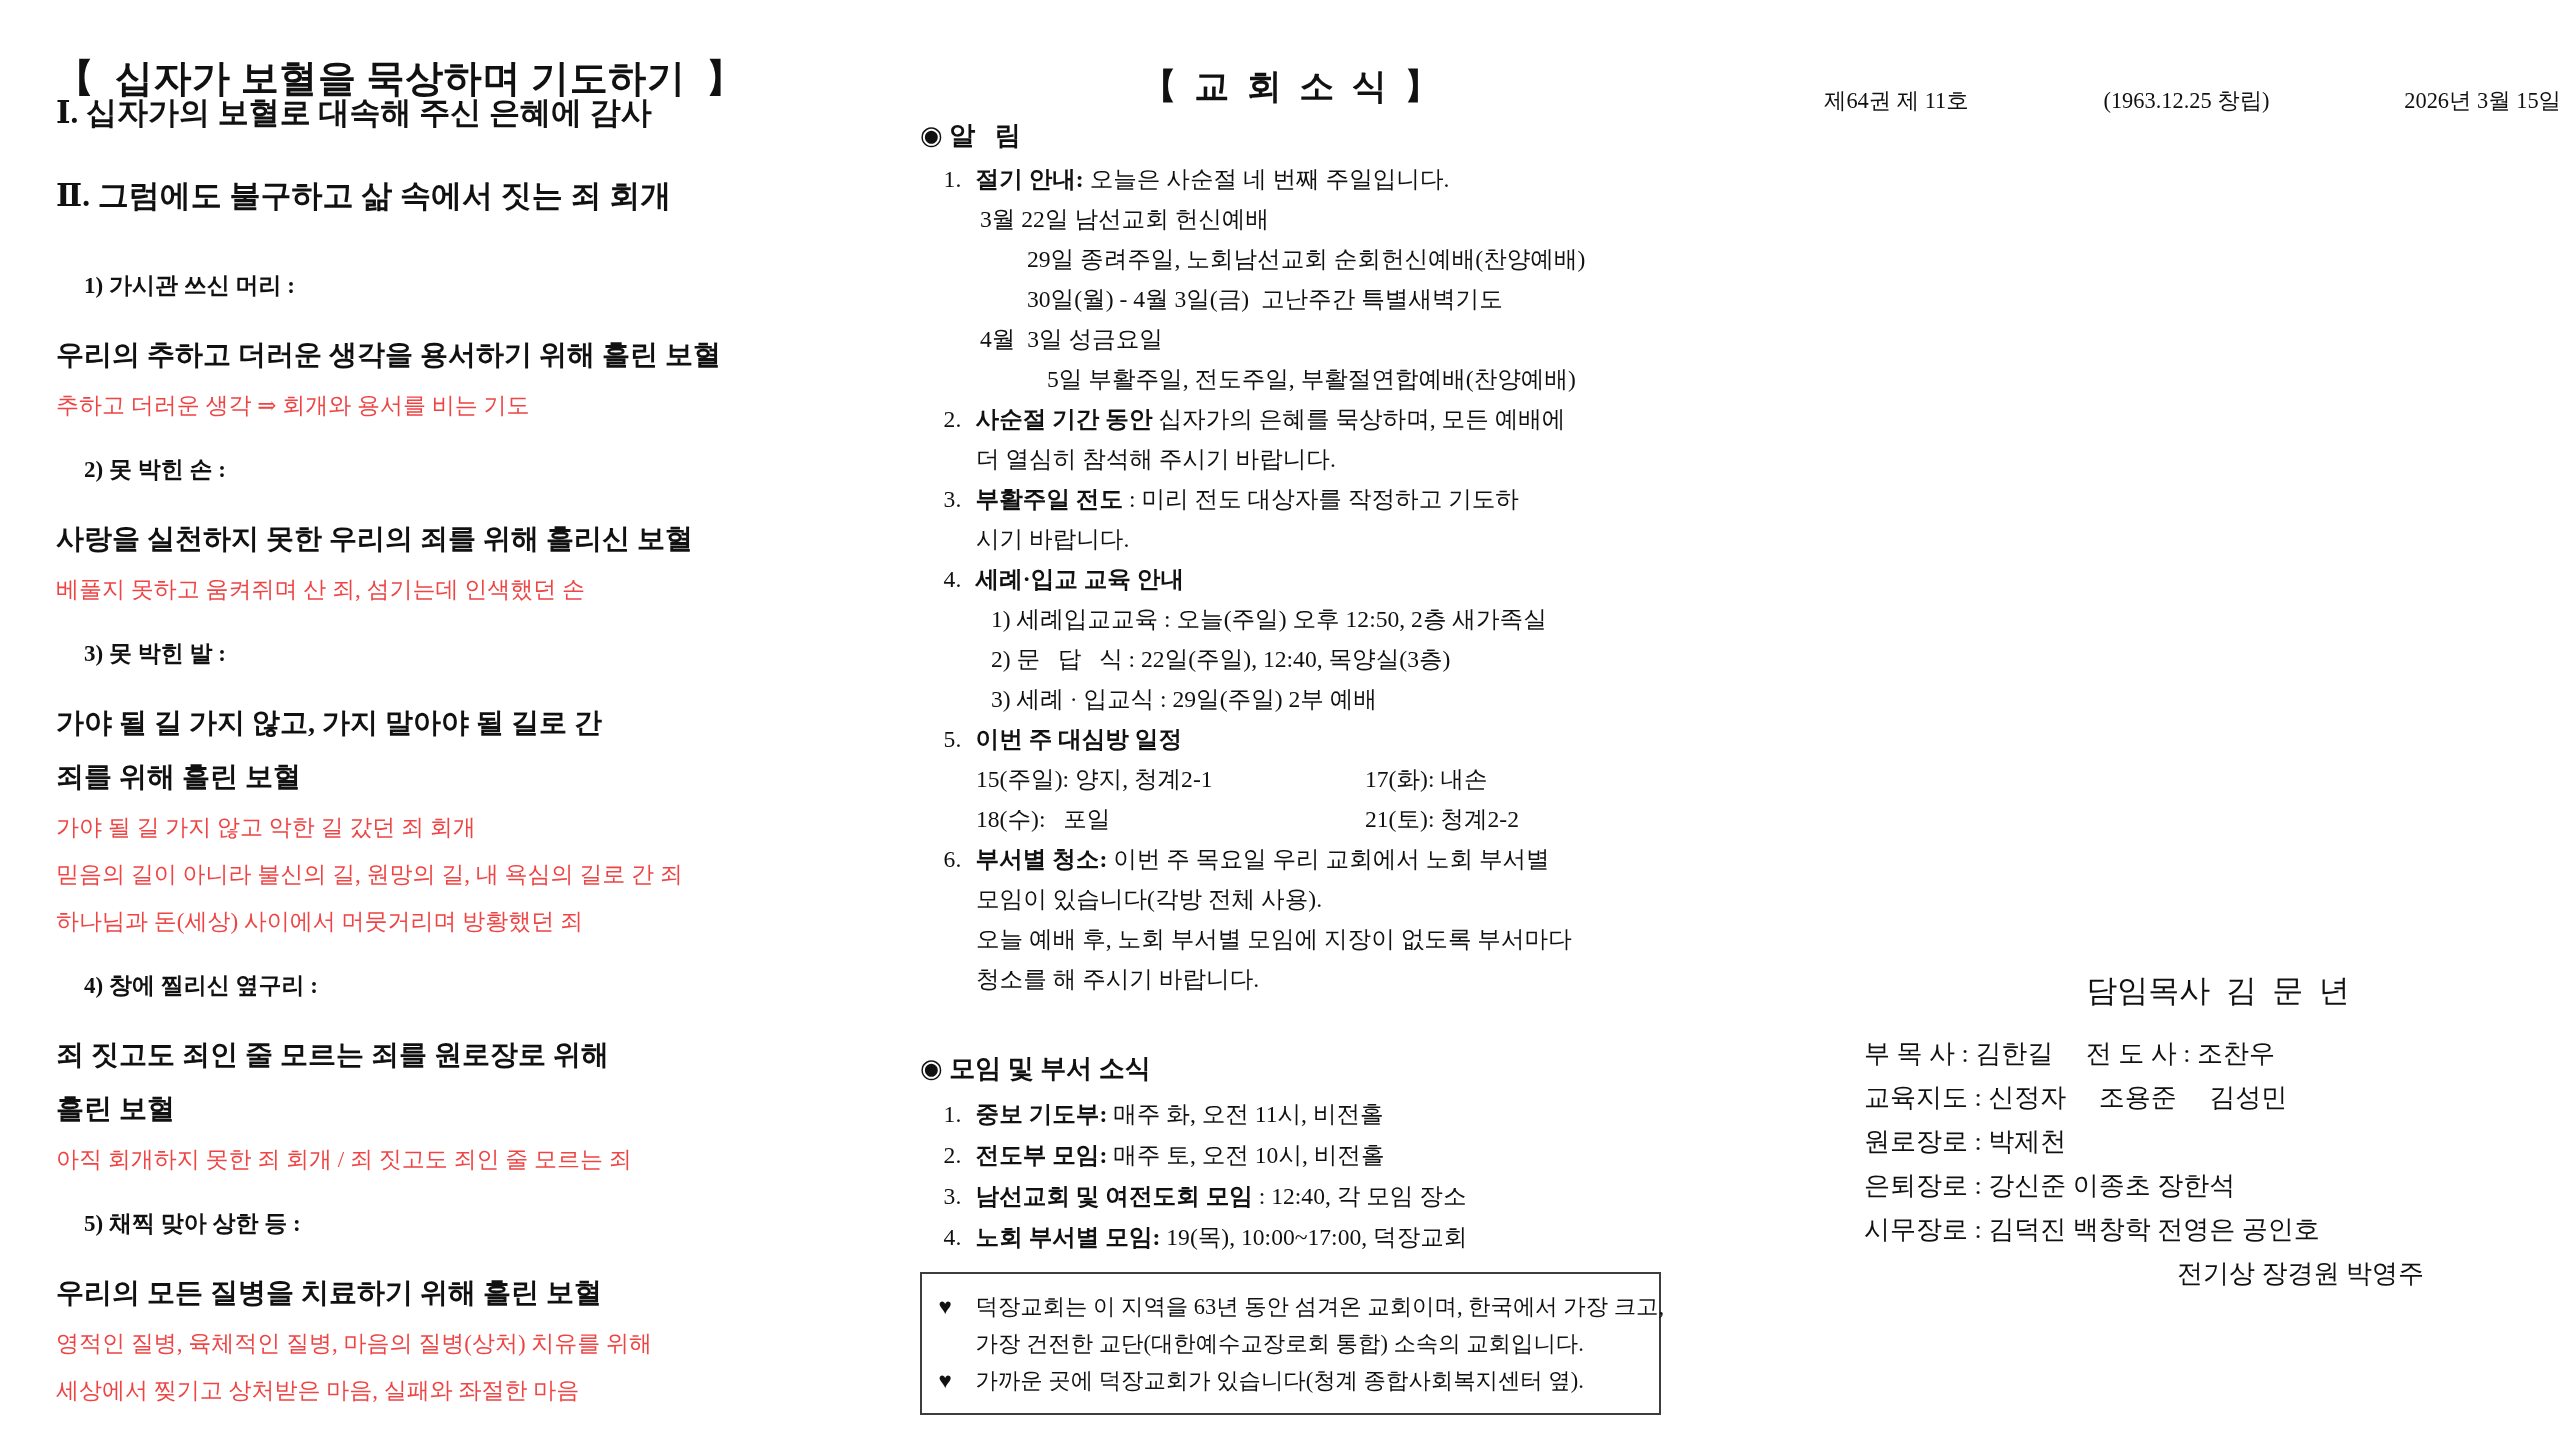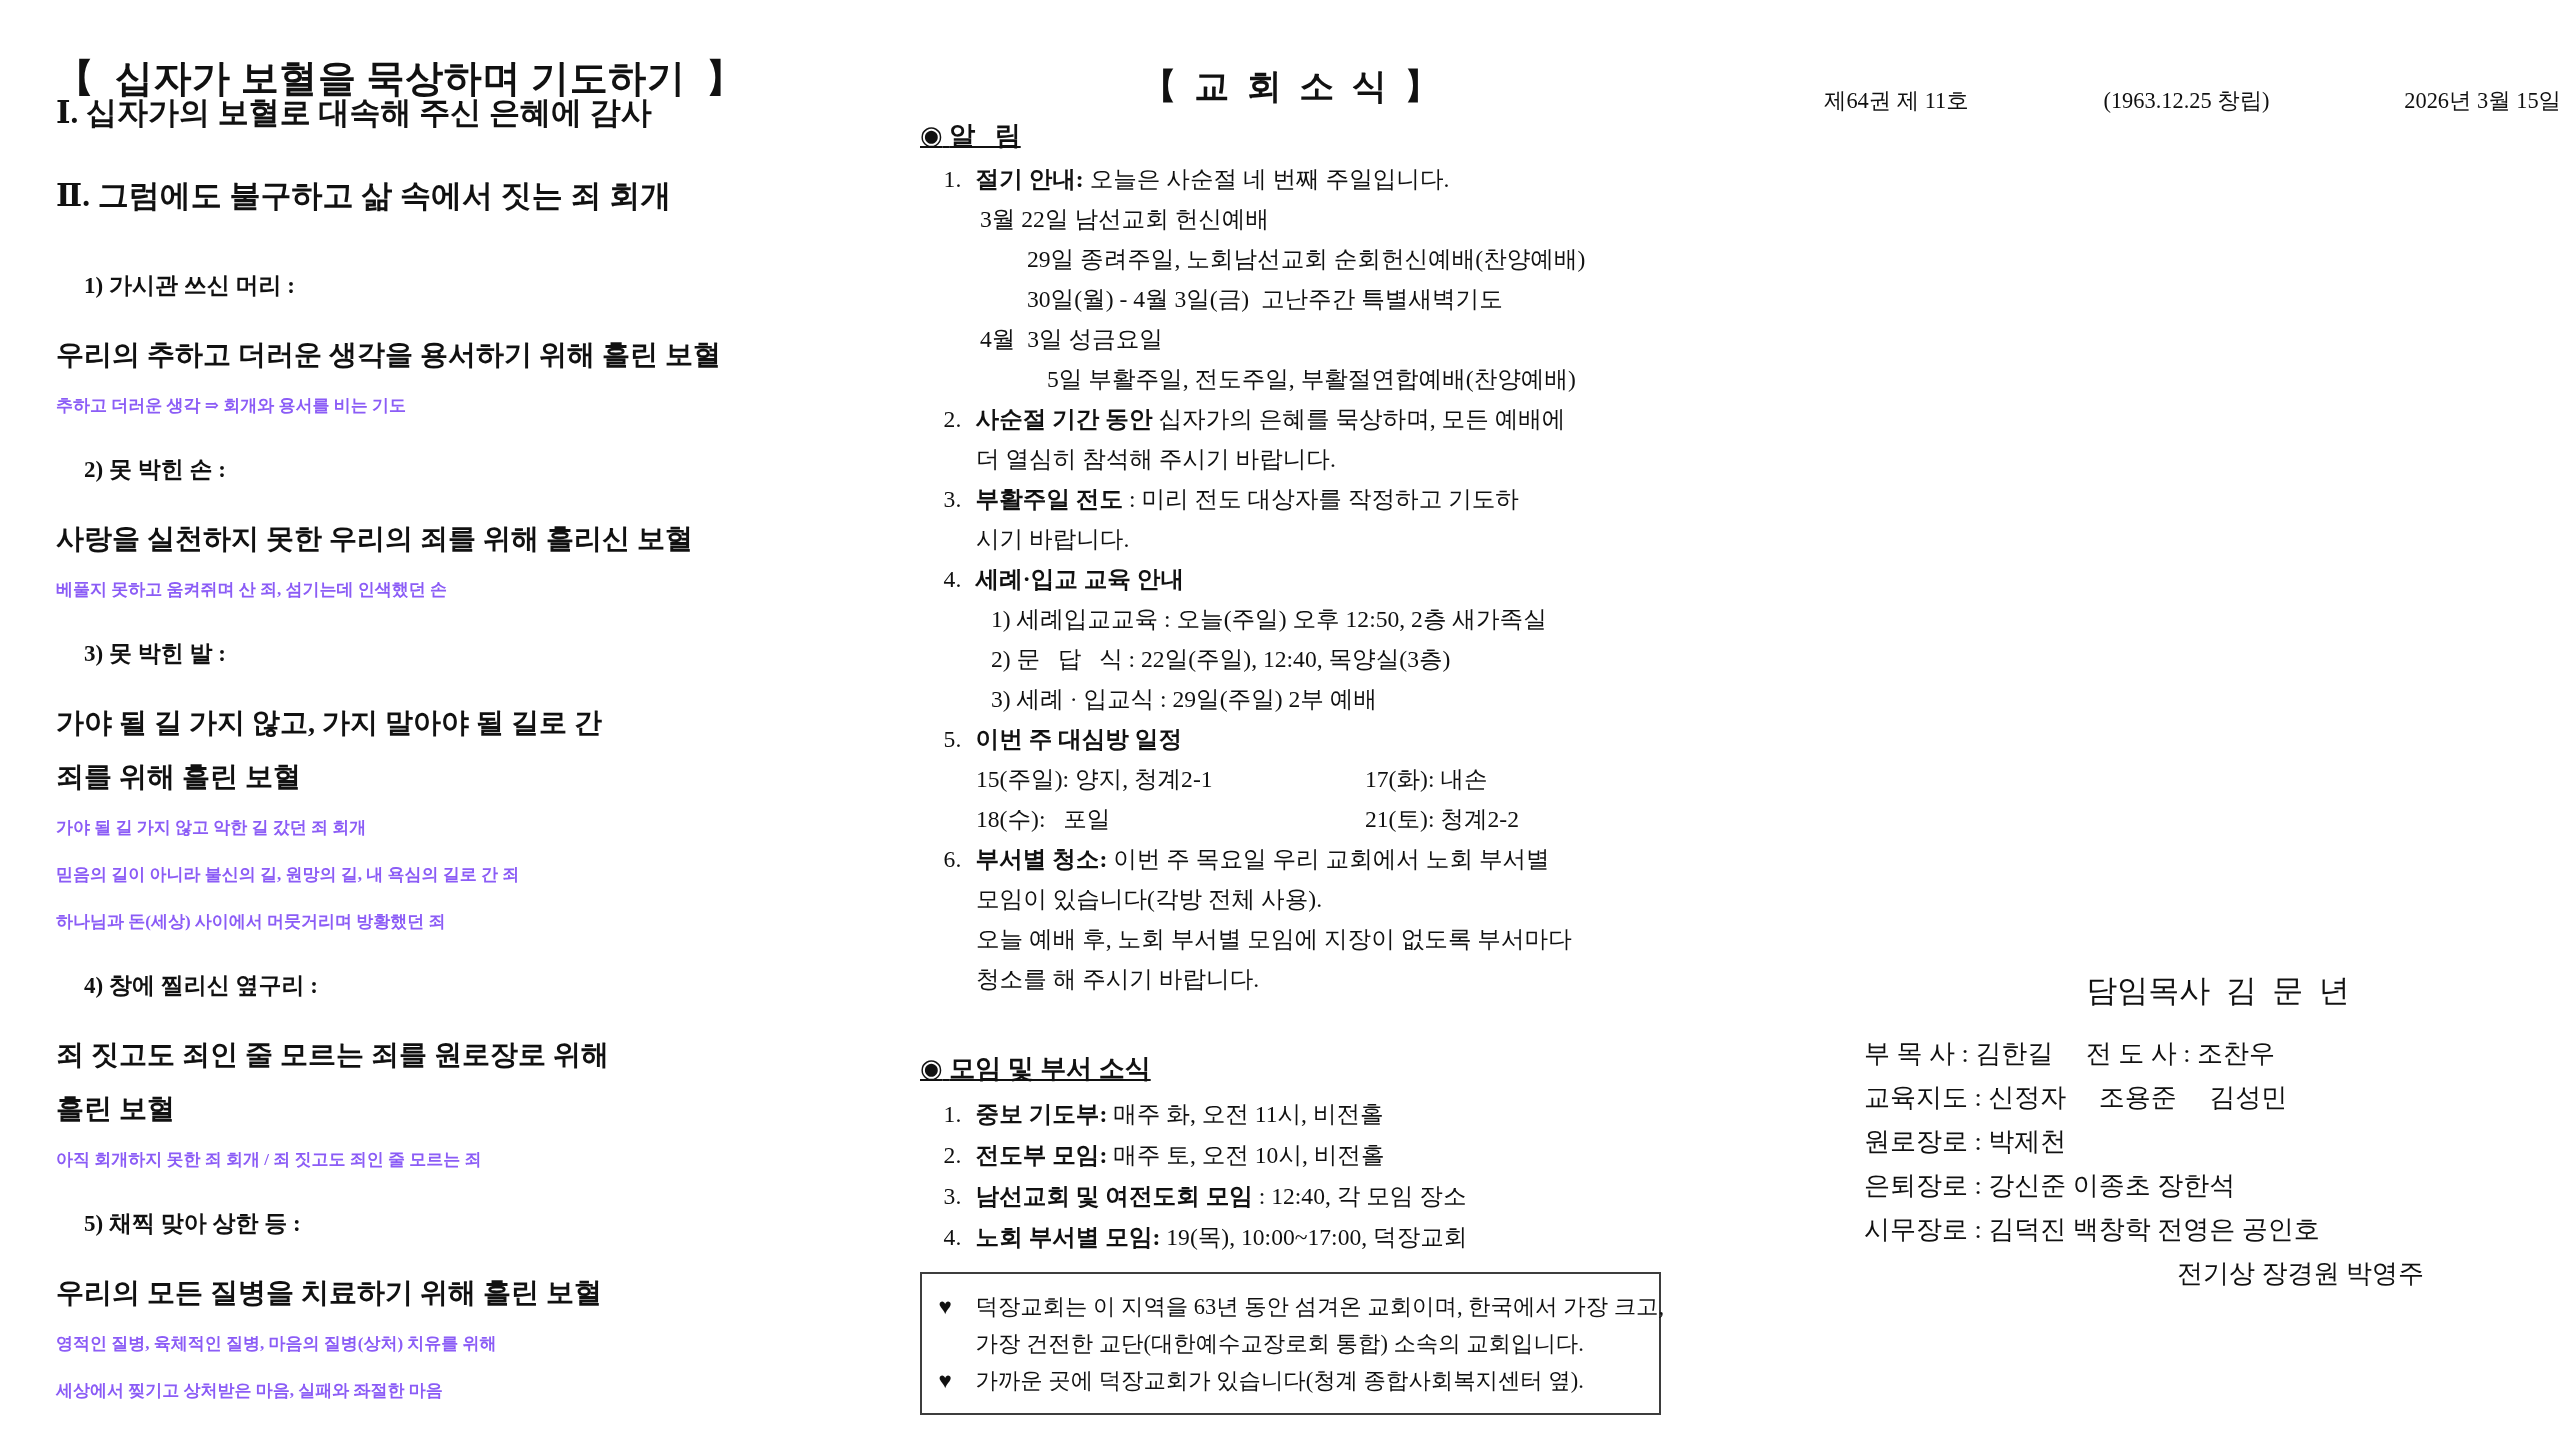--- a/index.html
+++ b/index.html
@@ -11,25 +11,25 @@
   
   .col-left{position:absolute;left:56px;top:59px;width:761px;}
   .l-title{font-size:38px;font-weight:700;line-height:1;letter-spacing:0.6px;}
   .l-roman{font-size:31px;font-weight:700;line-height:1;}
   .l-roman.r1{}
   .l-roman.r2{margin-top:52px;}
   .sec{margin-top:25px;}
   .sec.first{margin-top:59px;}
   .sec-h{font-size:23px;font-weight:700;line-height:31px;margin-bottom:27px;margin-left:28px;}
   .sec-b{font-size:28px;font-weight:700;line-height:54px;}
-  .sec-n{font-size:17px;font-weight:700;line-height:47px;color:#8b5cf6;}
+  .sec-n{font-size:23px;font-weight:400;line-height:47px;color:#ef4444;}
   
   .col-center{position:absolute;left:920px;top:66px;width:741px;}
   .c-title{font-size:35px;font-weight:700;line-height:41px;text-align:center;}
-  .c-sec-h{font-size:26px;font-weight:700;line-height:31px;text-decoration:underline;}
+  .c-sec-h{font-size:26px;font-weight:700;line-height:31px;}
   .c-sec-h.h1{margin-top:13px;}
   .c-sec-h.h2{margin-top:54px;}
   .marker{font-weight:700;}
   .ann-list{margin-top:8.3px;font-size:23.6px;line-height:40px;}
   .dept-list{margin-top:9.4px;font-size:23.6px;line-height:41px;}
   .row{padding-left:23.6px;display:flex;}
   .num{display:inline-block;width:32px;flex:none;}
   .b{font-weight:700;}
   .cont{padding-left:56px;}
   .ind1{padding-left:60px;}

